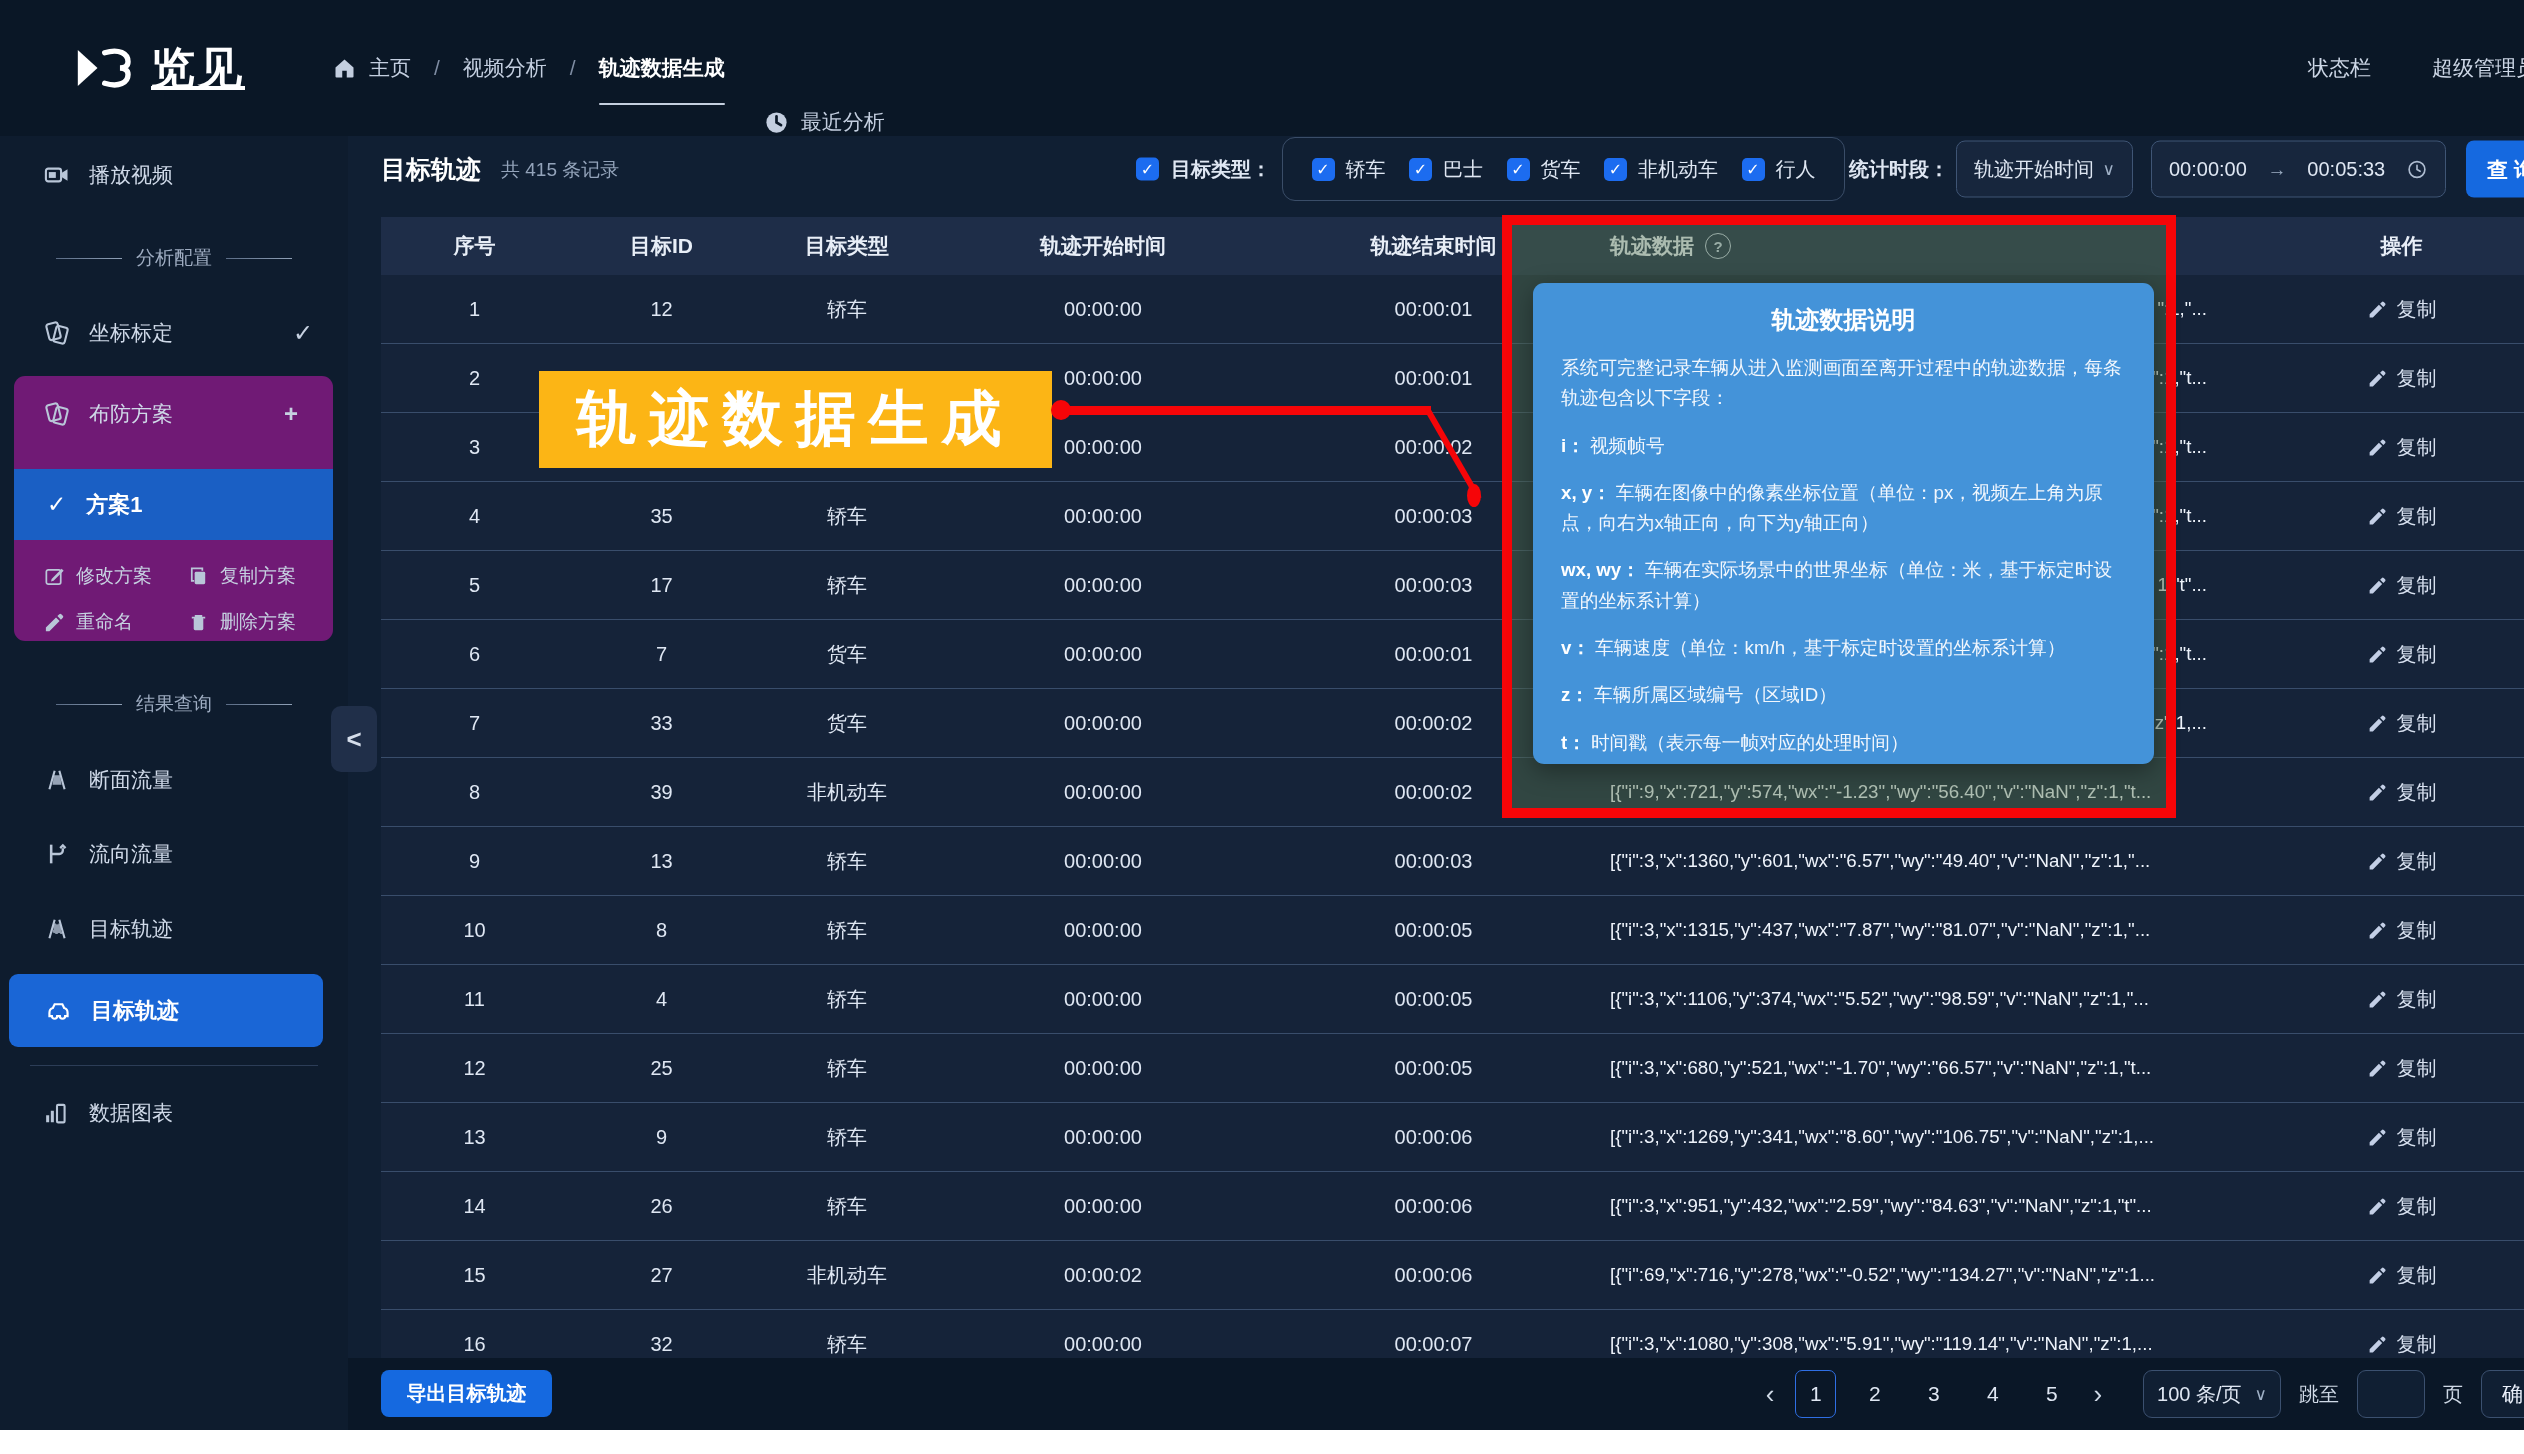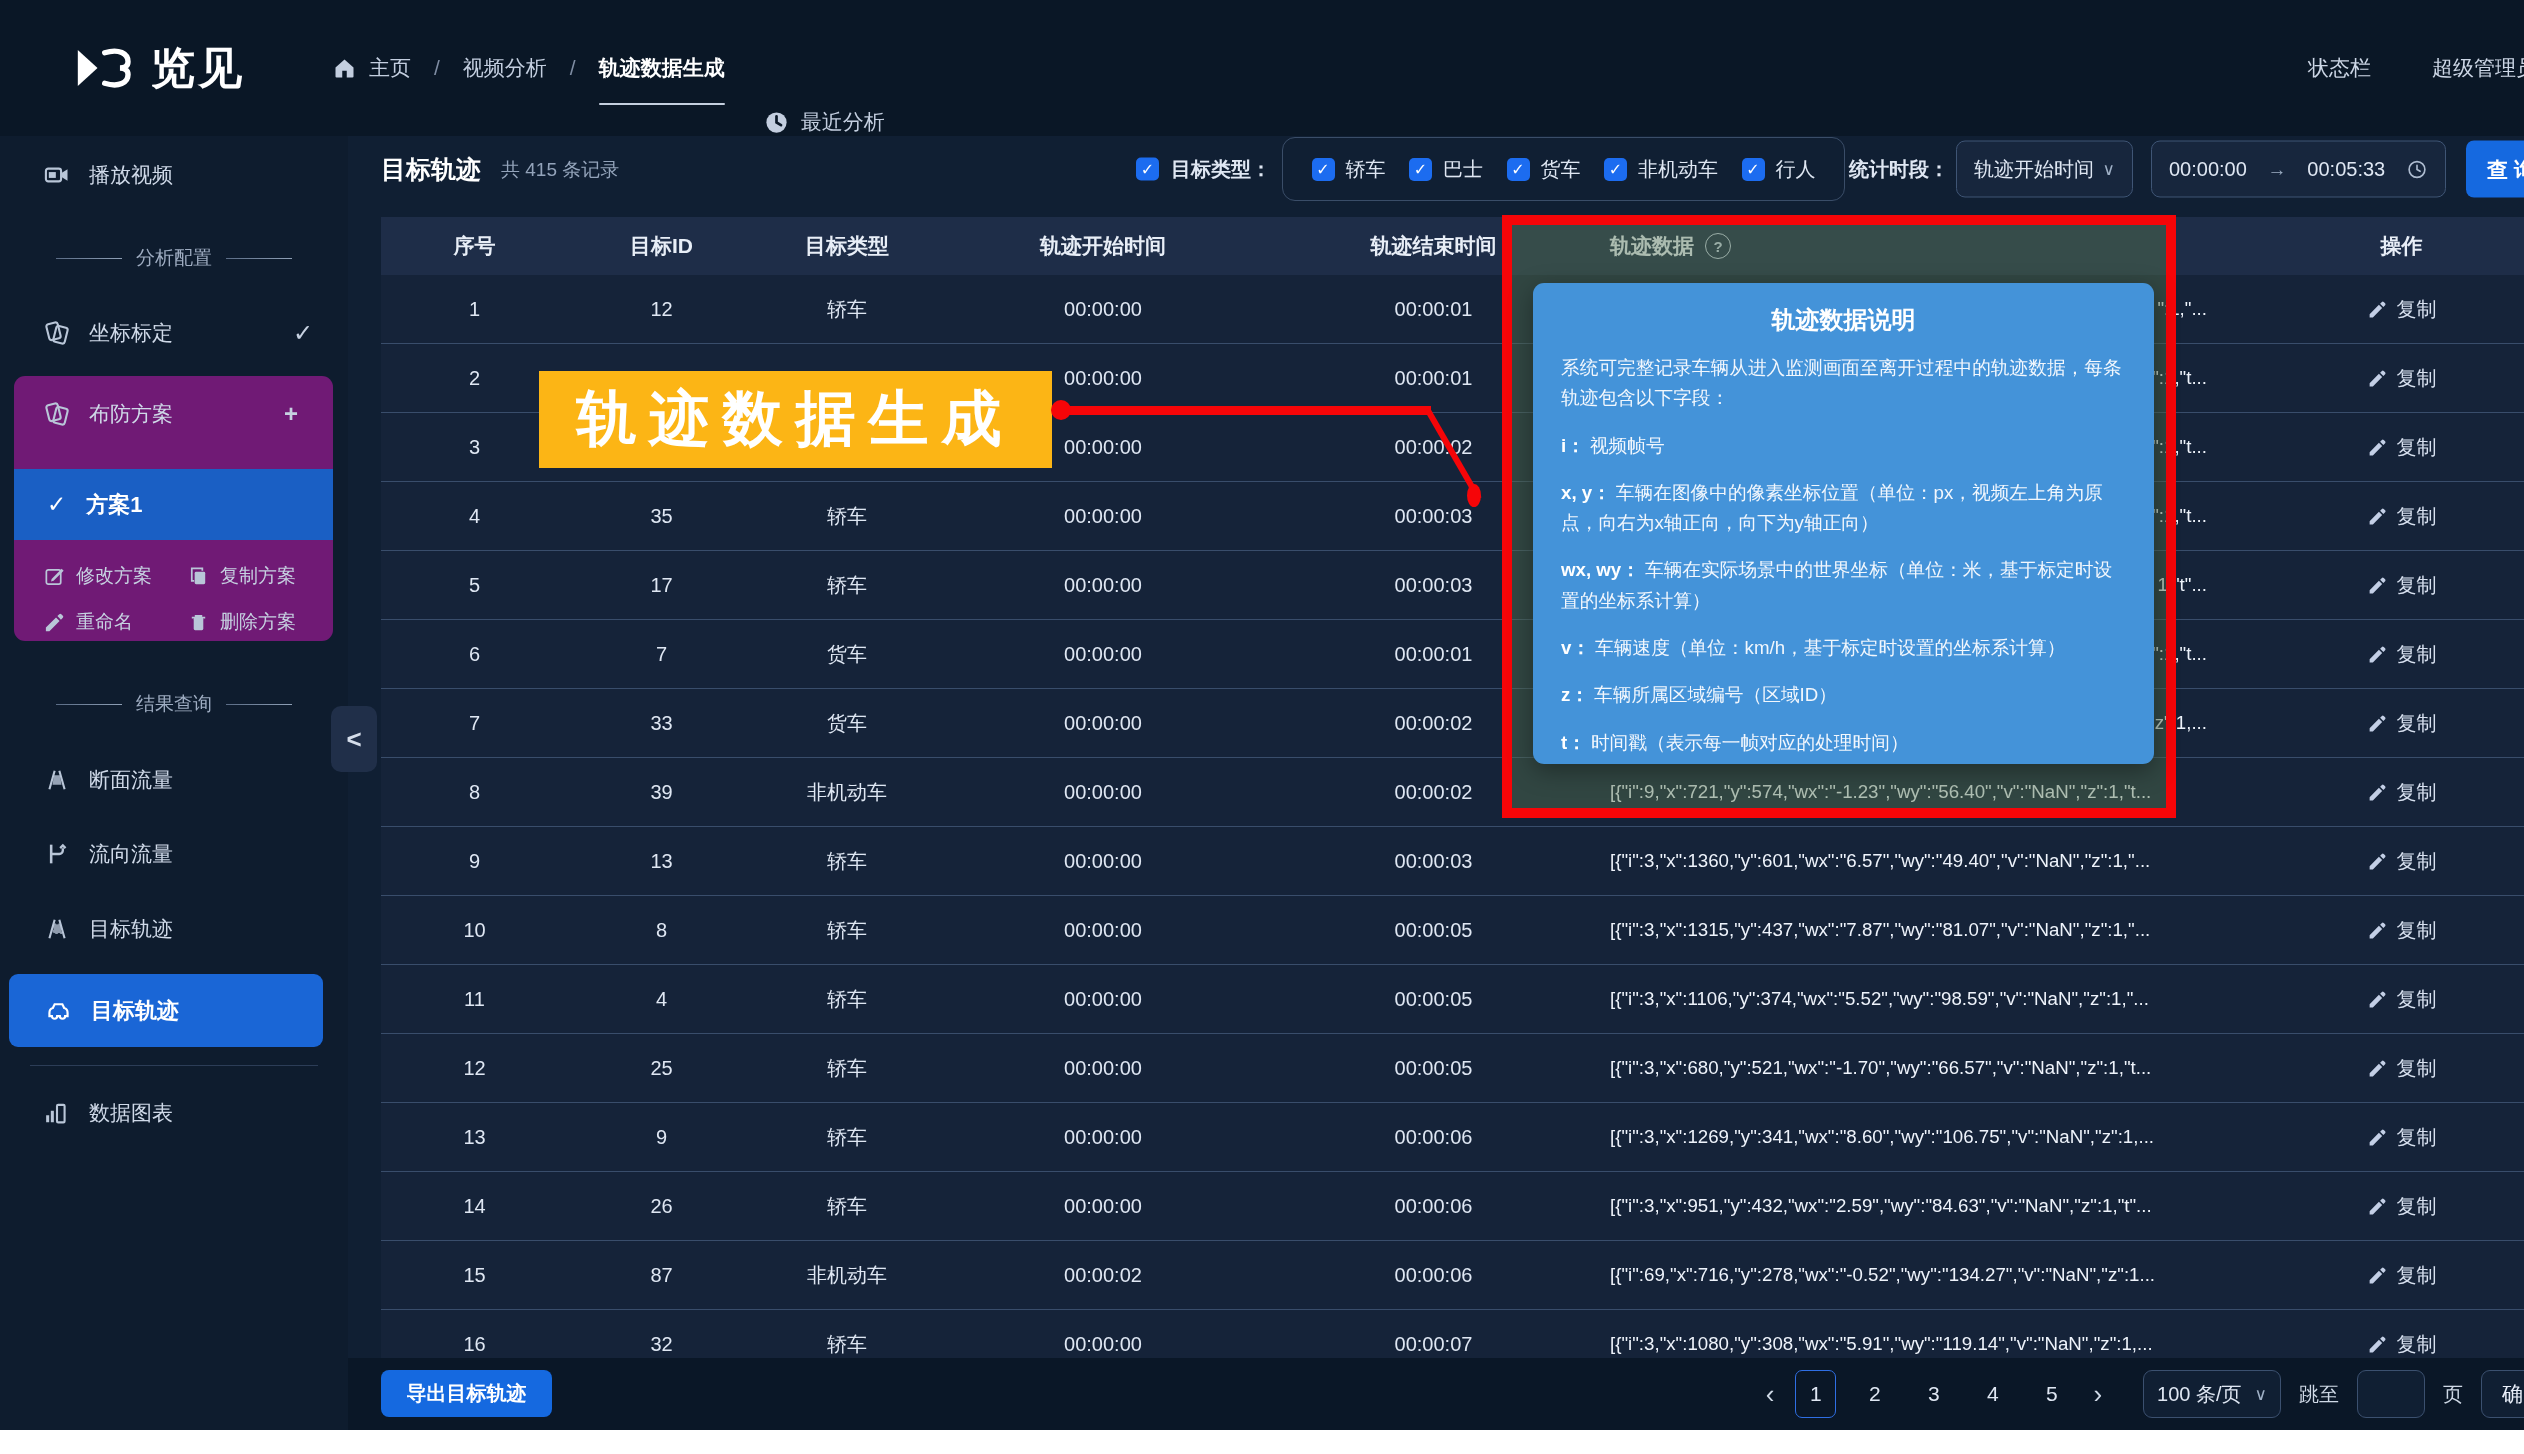--- a/index.html
+++ b/index.html
@@ -4,21 +4,21 @@
 <style>
   html,body{margin:0;padding:0;}
   body{width:2585px;height:1454px;background:#ffffff;overflow:hidden;
        font-family:"Liberation Sans","DejaVu Sans",sans-serif;color:#e9effa;}
   #app{position:relative;width:2585px;height:1430px;background:#0f1e31;overflow:hidden;}
 
   
   .topnav{position:absolute;left:0;top:0;width:2585px;height:136px;background:#0a1726;z-index:5;}
   .logo{position:absolute;left:76px;top:0;height:136px;display:flex;align-items:center;gap:14px;}
   .logo svg{width:61px;height:48px;}
-  .logo-text{font-size:44px;font-weight:700;color:#ffffff;letter-spacing:3px;}
+  .logo-text{font-size:44px;font-weight:700;color:#ffffff;letter-spacing:3px;text-decoration:underline;}
   .navmenu{position:absolute;left:331px;top:0;height:136px;display:flex;align-items:center;gap:23px;}
   .nav-item{position:relative;display:flex;align-items:center;gap:11px;font-size:21px;color:#c3cedf;height:136px;}
   .nav-item svg{width:27px;height:27px;color:#c3cedf;}
   .nav-sep{font-size:21px;color:#7f8da3;}
   .nav-item.active{color:#ffffff;font-weight:700;}
   .nav-item.active::after{content:"";position:absolute;left:0;right:0;bottom:31px;height:2.5px;background:#c4cfde;border-radius:1.5px;}
   .nav-right{position:absolute;right:48px;top:0;height:136px;display:flex;align-items:center;gap:61px;}
   .nav-right .nr{font-size:21px;color:#cdd7e6;}
 
   
@@ -552,21 +552,21 @@
               <span class="copy-btn">
                 <svg class="pen" viewBox="0 0 24 24">
                   <path d="M3 17.3 13.6 6.7l3.7 3.7L6.7 21H3v-3.7zM15 5.3l2-2a1.5 1.5 0 0 1 2.1 0l1.6 1.6a1.5 1.5 0 0 1 0 2.1l-2 2-3.7-3.7z" fill="currentColor"></path>
                 </svg>
                 <span>复制</span>
               </span>
             </div>
           </div>
           <div class="t-row">
             <div class="c">15</div>
-            <div class="c">87</div>
+            <div class="c">27</div>
             <div class="c">非机动车</div>
             <div class="c">00:00:02</div>
             <div class="c">00:00:06</div>
             <div class="c c-data">[{"i":69,"x":716,"y":278,"wx":"-0.52","wy":"134.27","v":"NaN","z":1...</div>
             <div class="c">
               <span class="copy-btn">
                 <svg class="pen" viewBox="0 0 24 24">
                   <path d="M3 17.3 13.6 6.7l3.7 3.7L6.7 21H3v-3.7zM15 5.3l2-2a1.5 1.5 0 0 1 2.1 0l1.6 1.6a1.5 1.5 0 0 1 0 2.1l-2 2-3.7-3.7z" fill="currentColor"></path>
                 </svg>
                 <span>复制</span>

